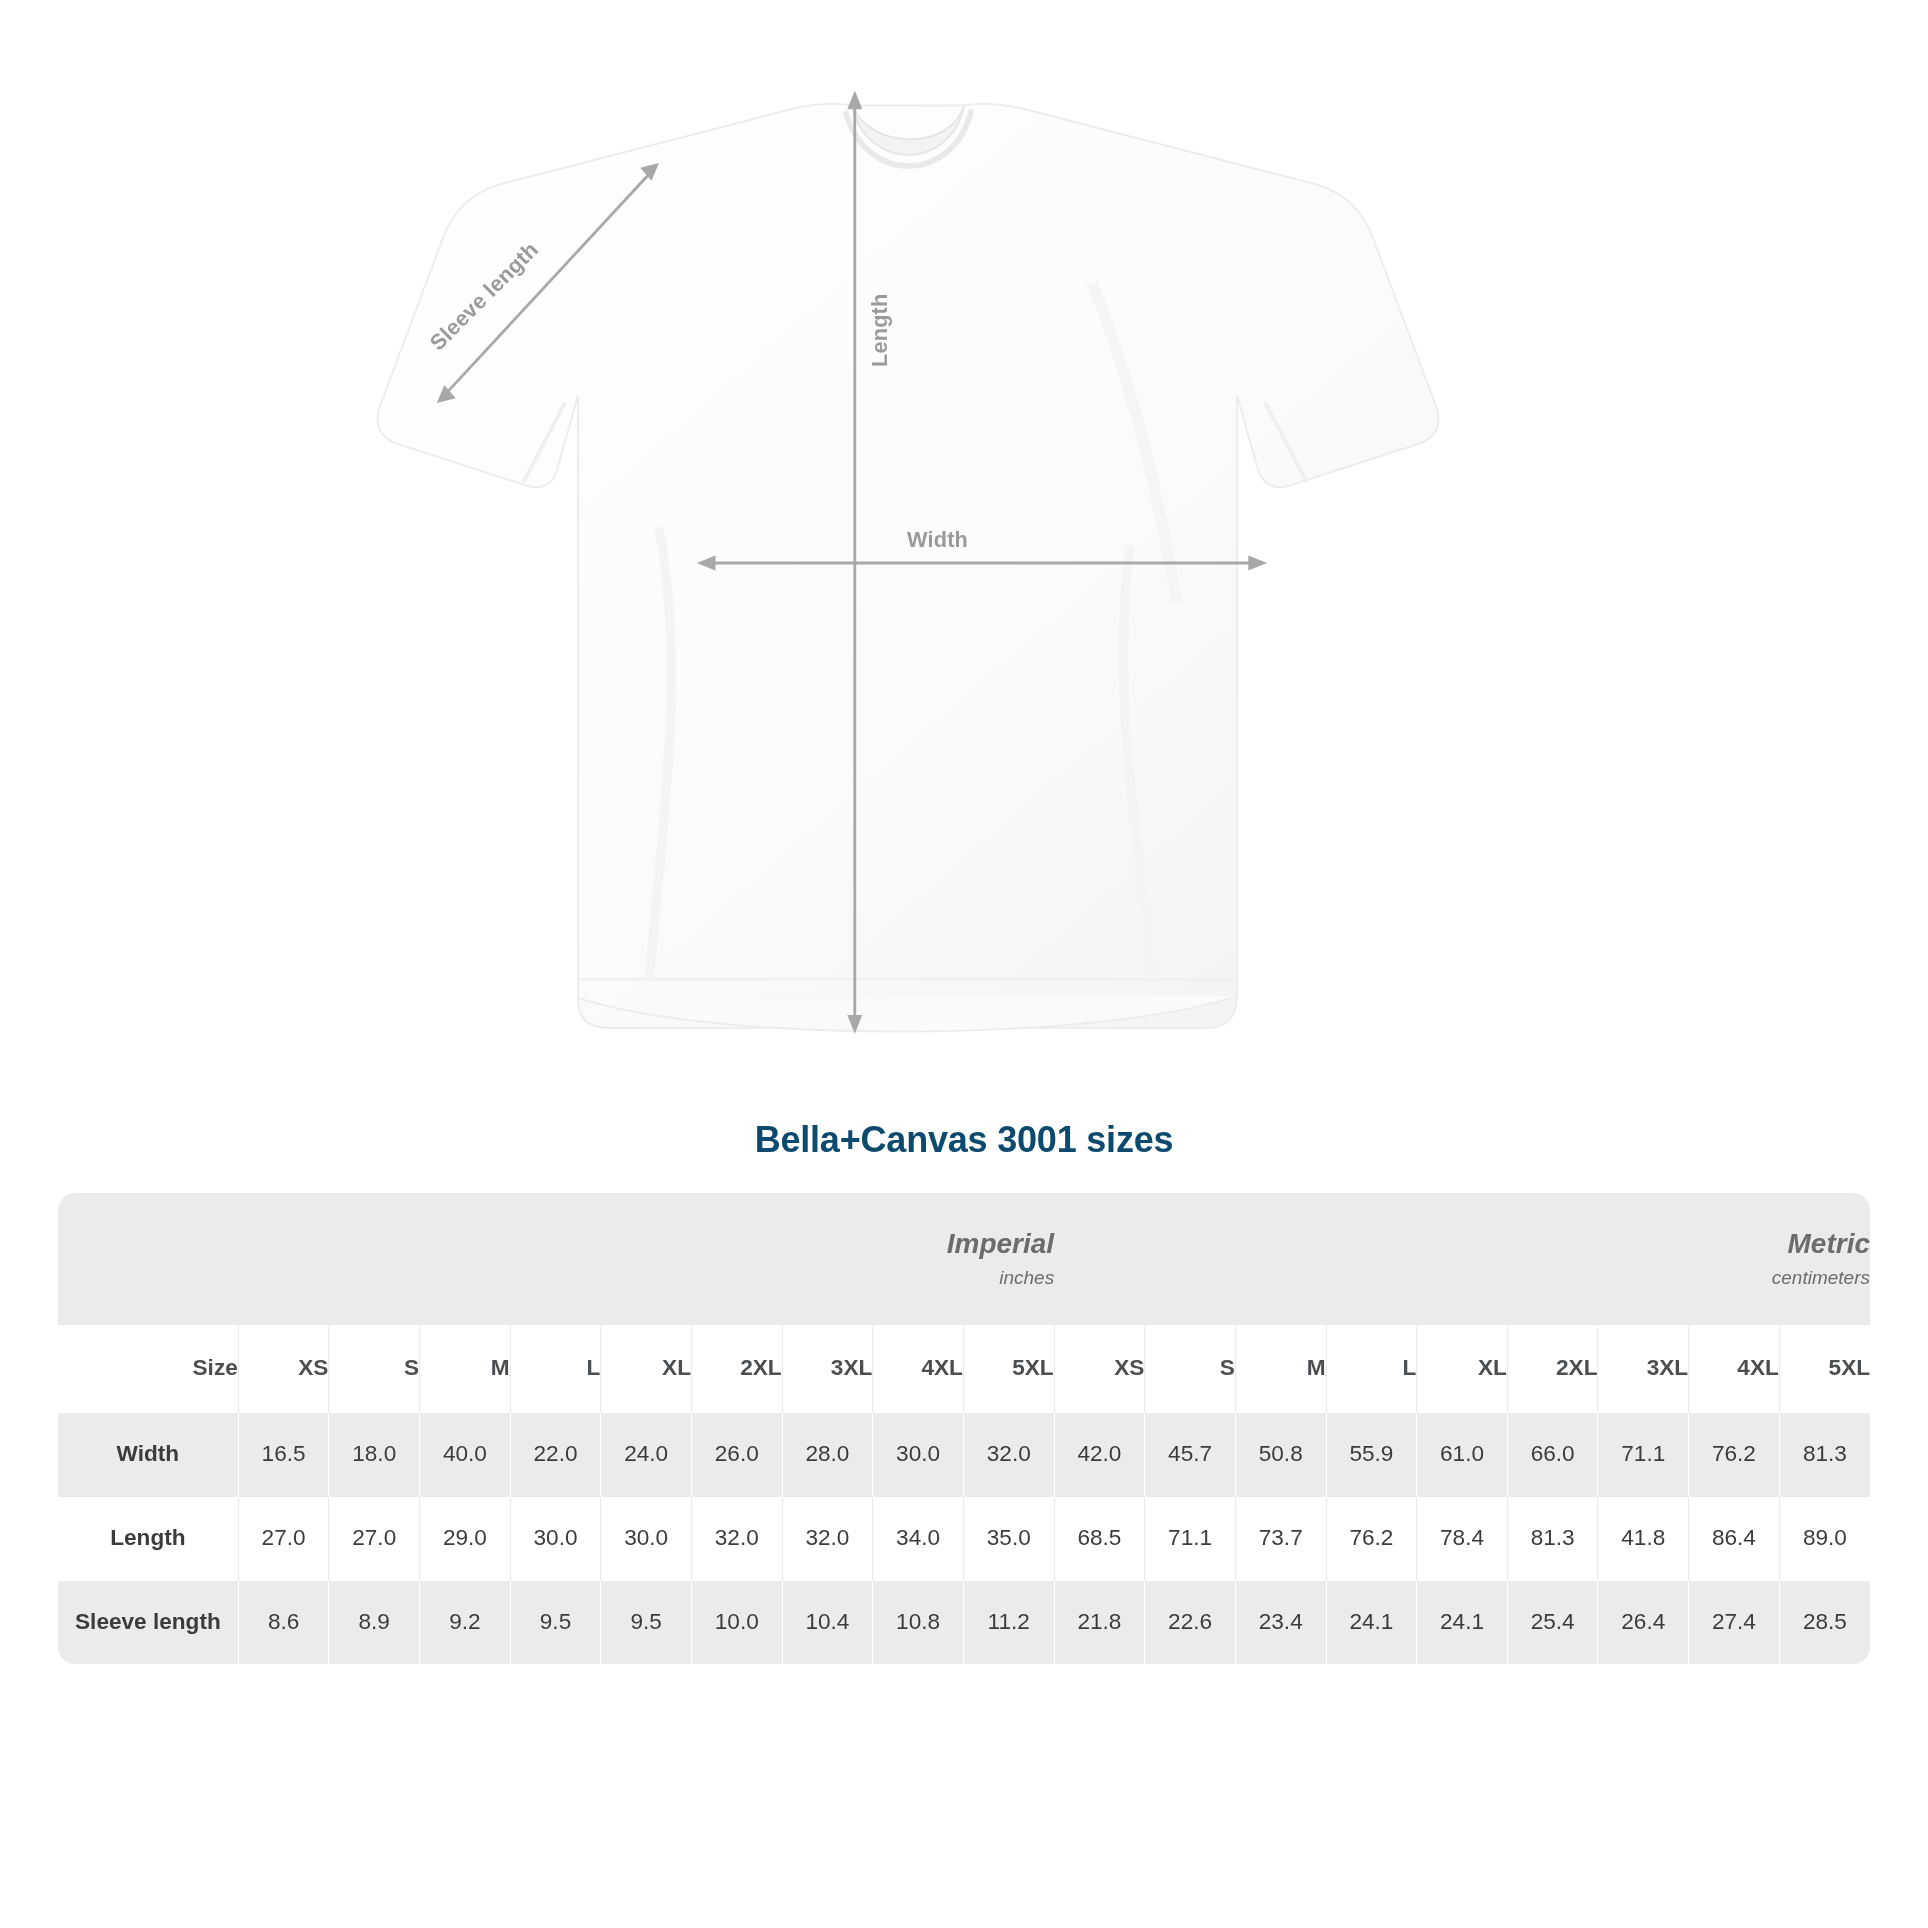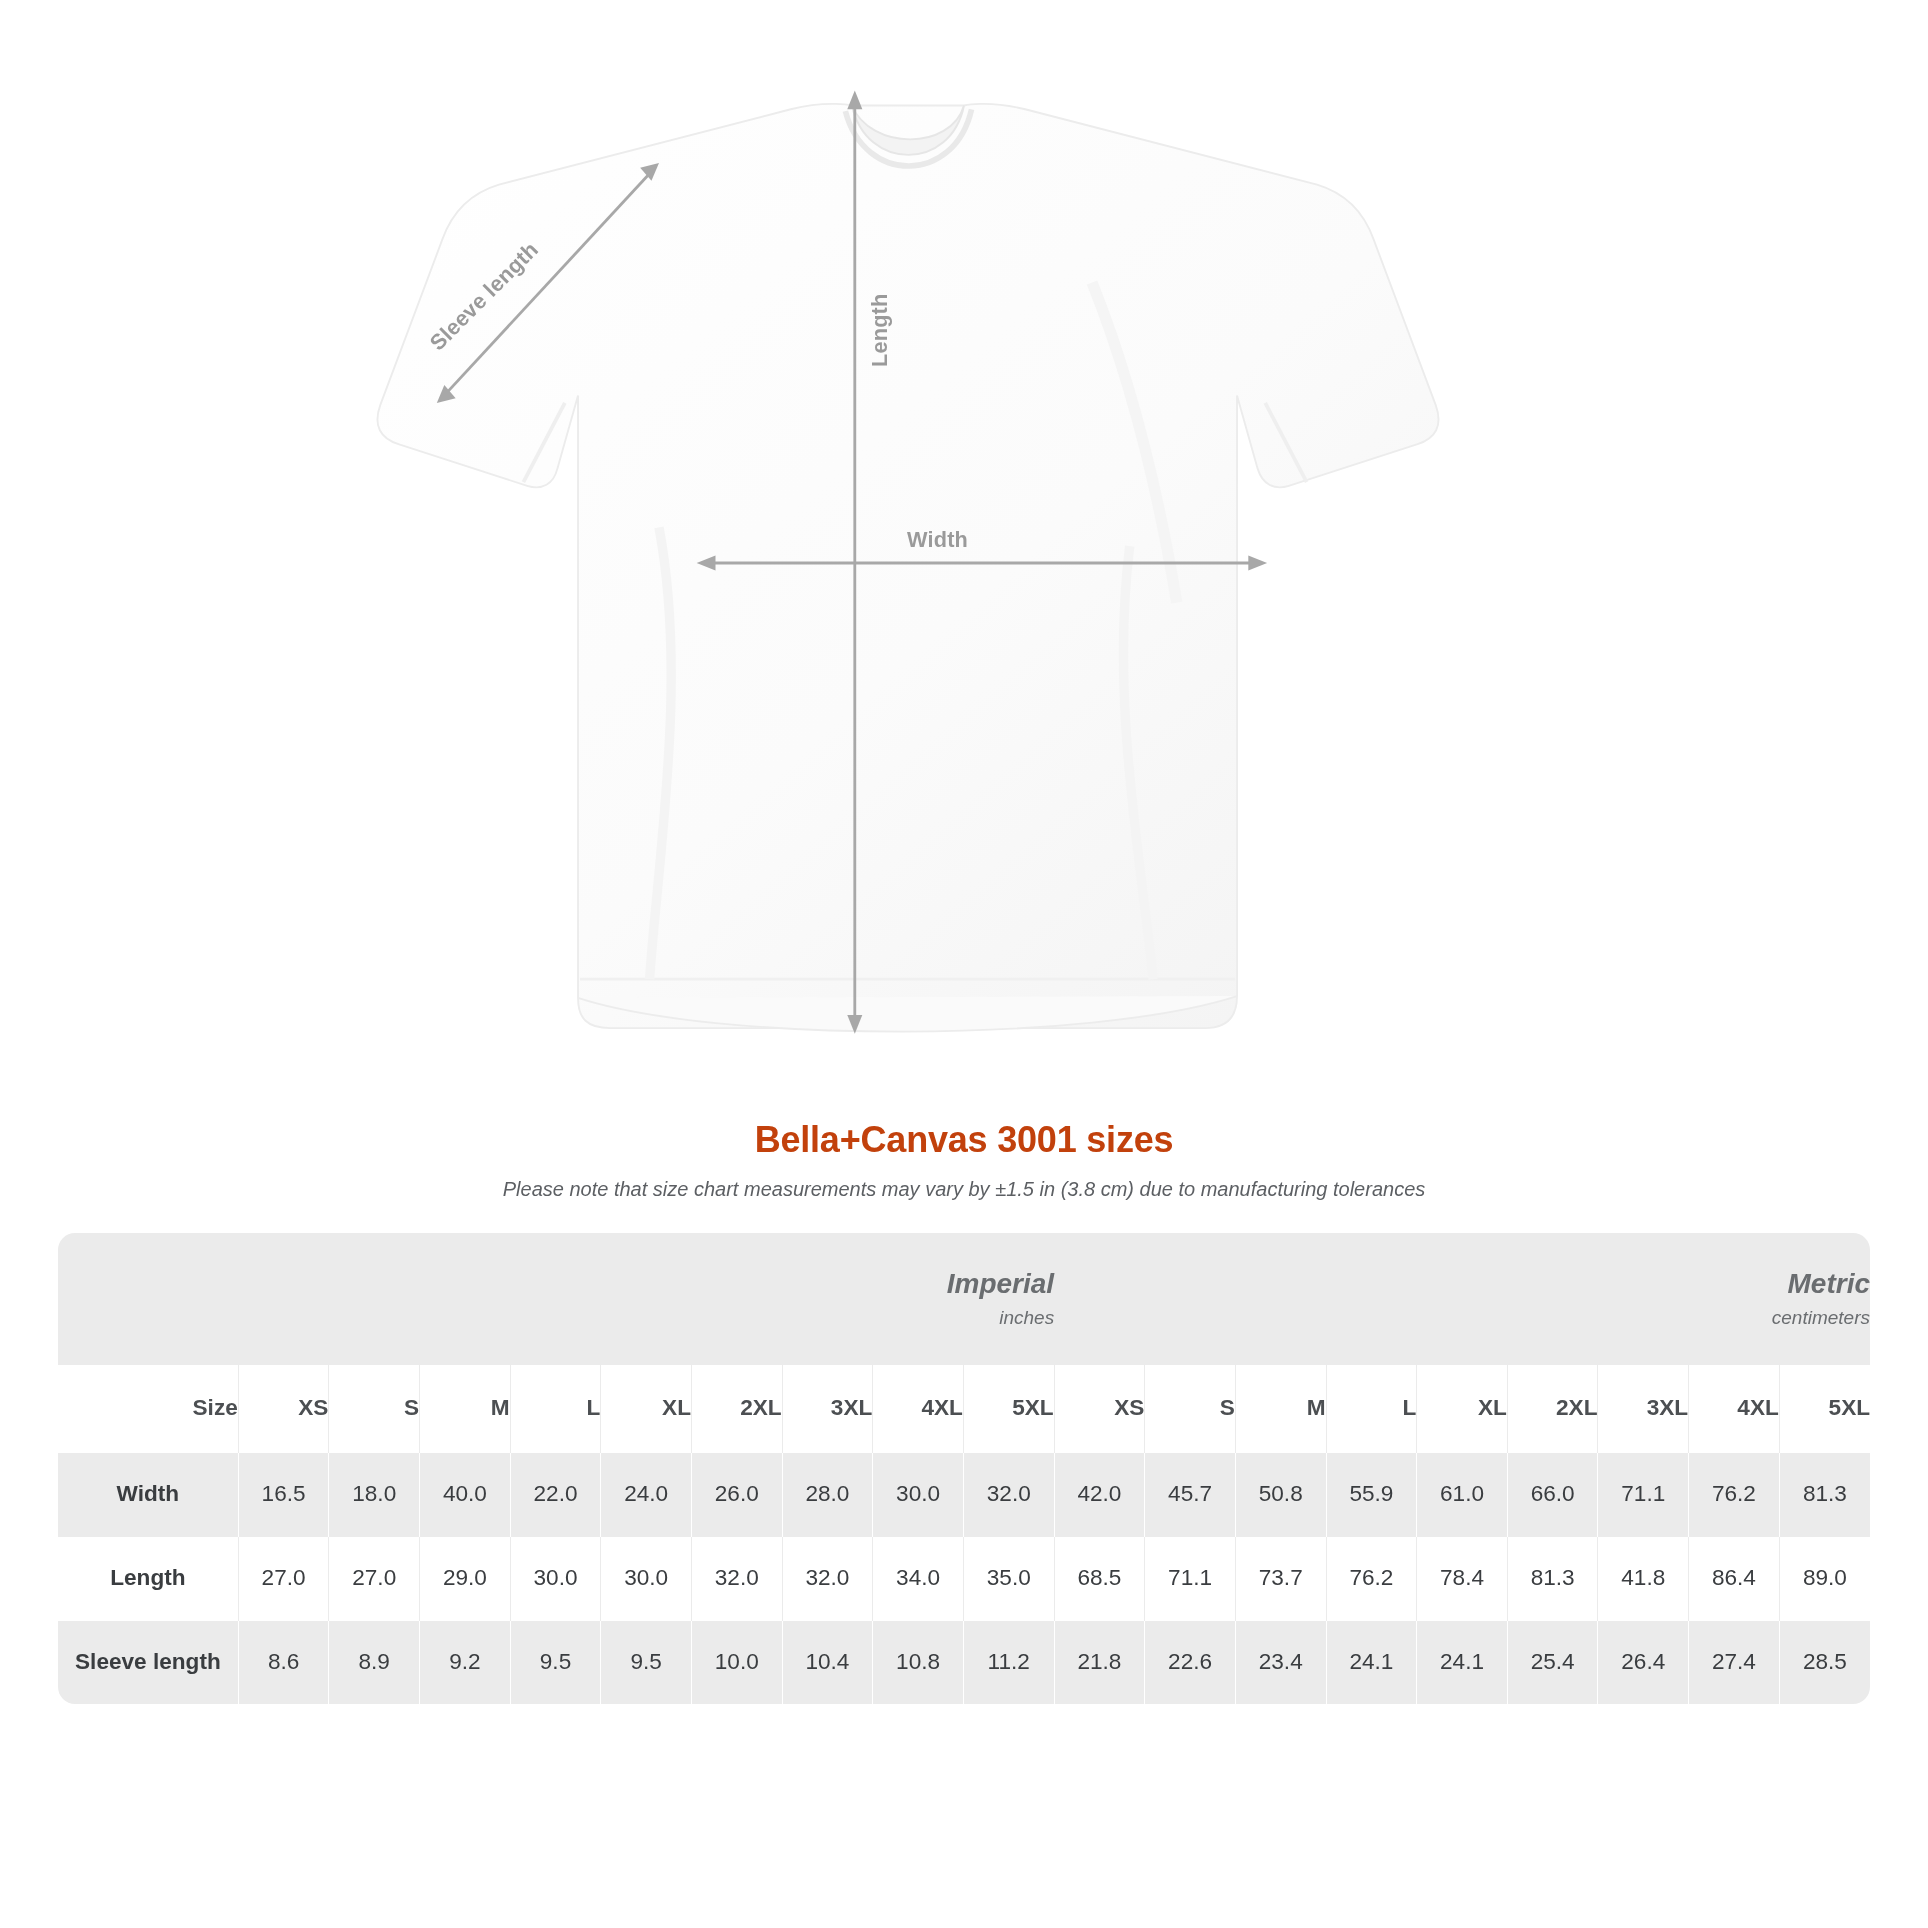--- a/index.html
+++ b/index.html
@@ -65,21 +65,21 @@
   }
 
   
   .titles {
     text-align: center;
     margin-top: 7.5px;
   }
   .chart-title {
     font-size: 36px;
     font-weight: bold;
-    color: #c2410c;
+    color: #0c4a6e;
     margin: 0;
     letter-spacing: -0.2px;
   }
   .chart-note {
     font-size: 20px;
     font-style: italic;
     color: #5c5f63;
     margin-top: 17px;
   }
 
@@ -232,21 +232,20 @@
       <polygon points="464,428 484,423 472,409" fill="#a8a8a8"></polygon>
     </svg>
 
     <div class="measure-label label-length">Length</div>
     <div class="measure-label label-width">Width</div>
     <div class="measure-label label-sleeve">Sleeve length</div>
   </div>
 
   <div class="titles">
     <h1 class="chart-title">Bella+Canvas 3001 sizes</h1>
-    <div class="chart-note">Please note that size chart measurements may vary by ±1.5 in (3.8 cm) due to manufacturing tolerances</div>
   </div>
 
   <div class="table-area">
     <table class="size-table">
       <colgroup>
         <col class="col-label">
         <col class="col-val">
           <col class="col-val">
           <col class="col-val">
           <col class="col-val">

